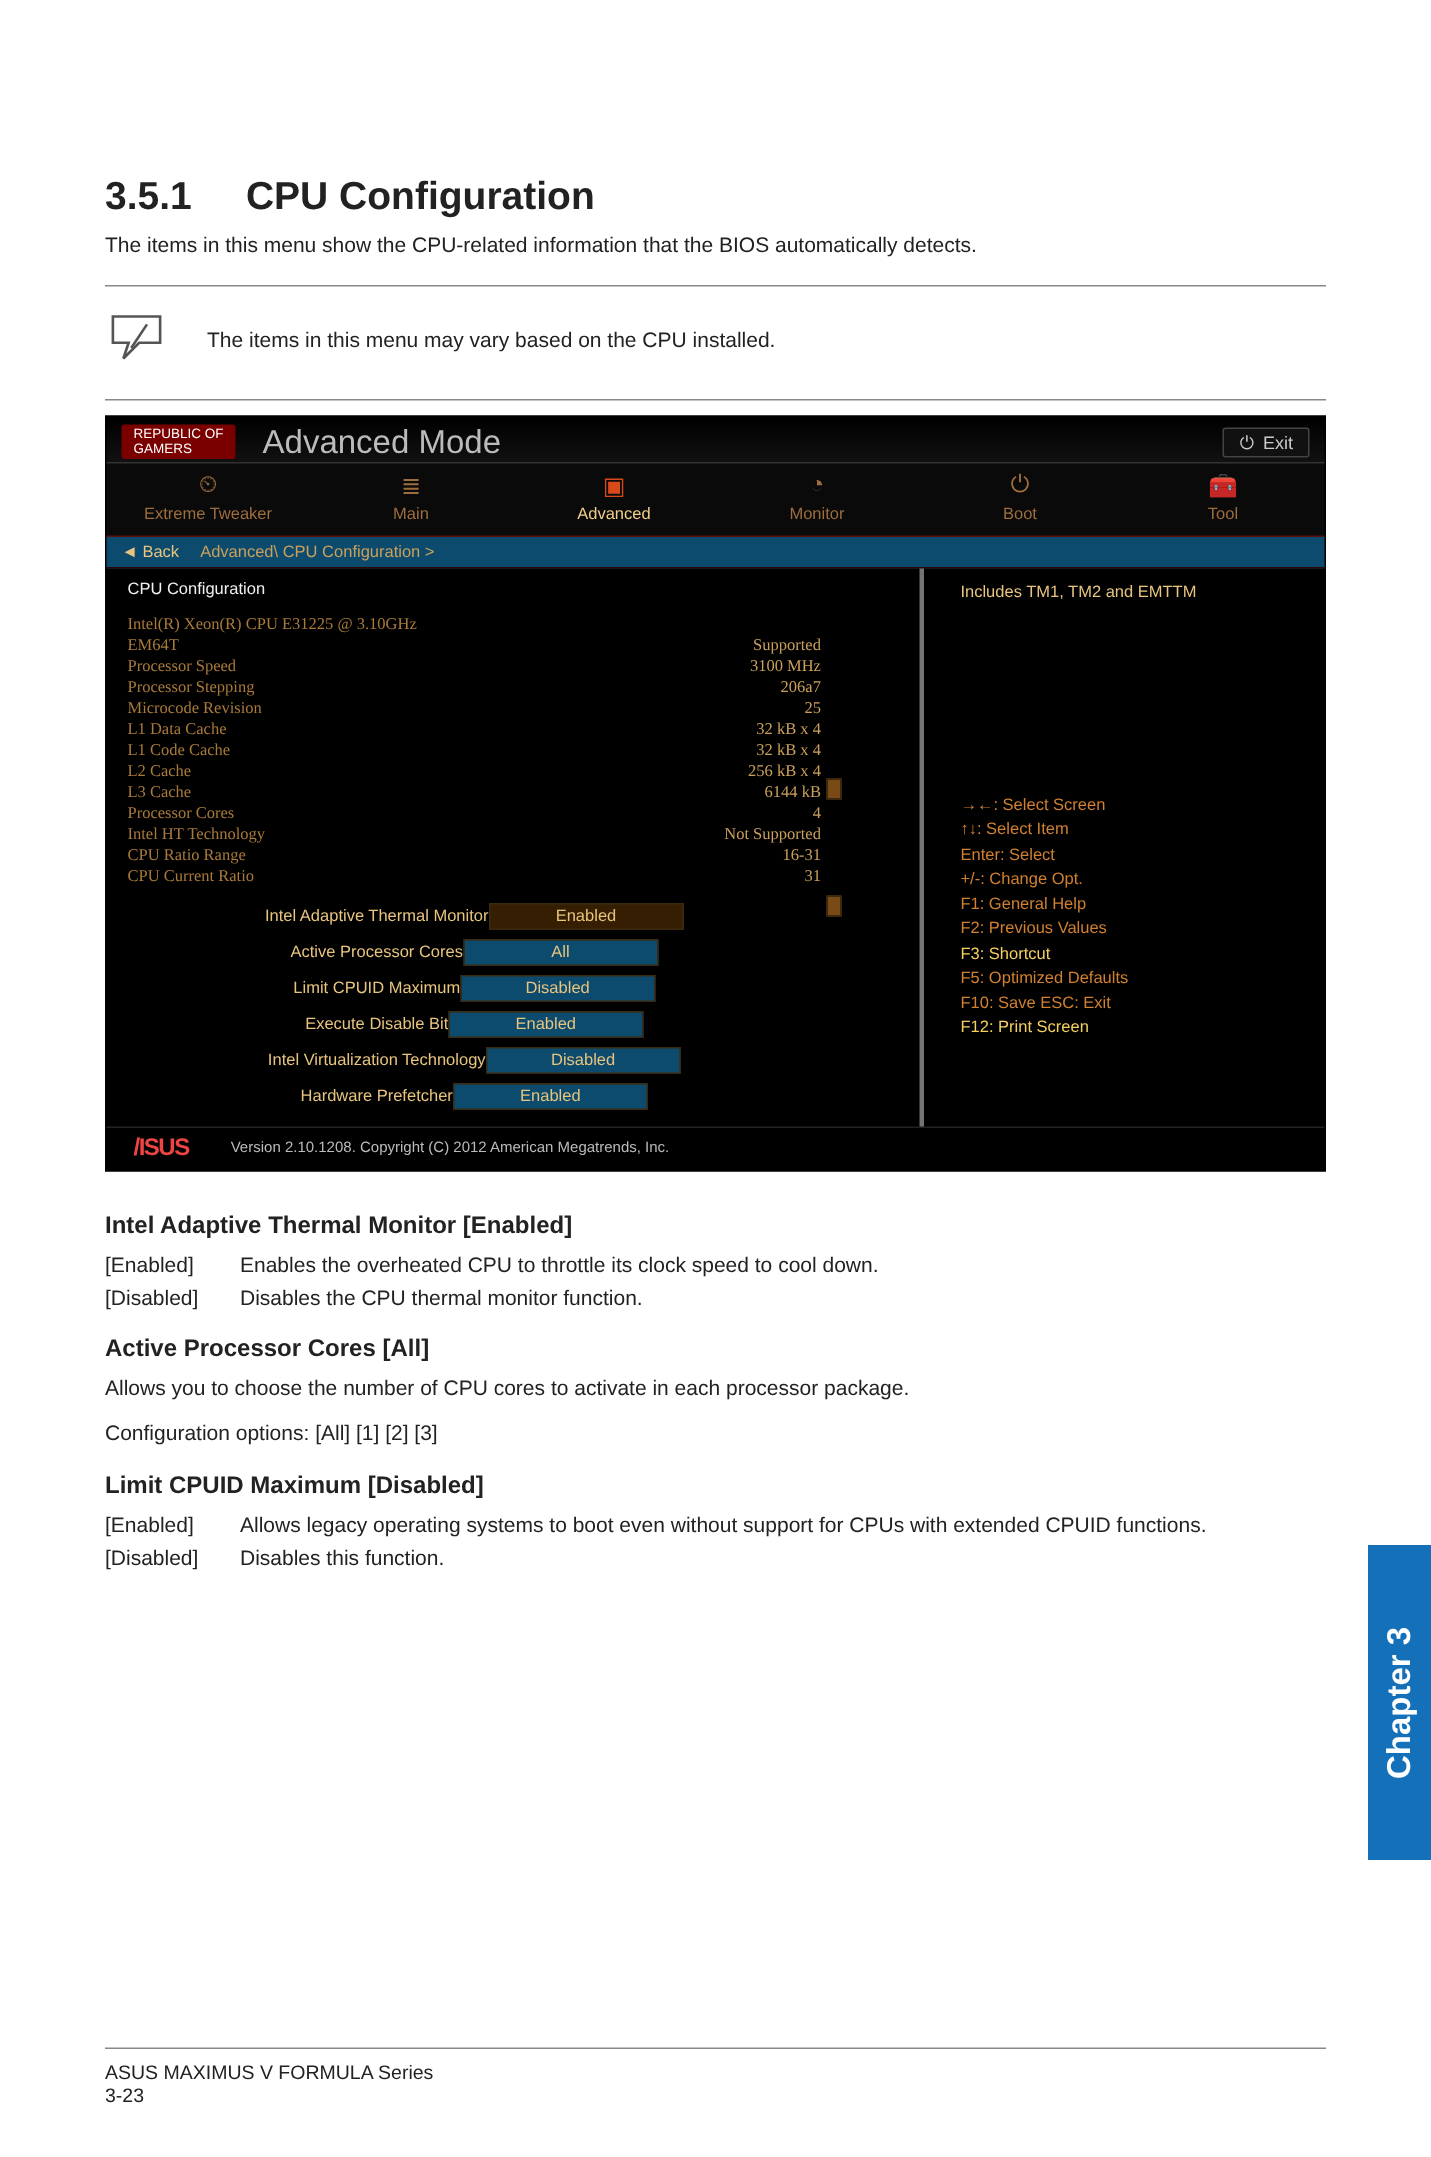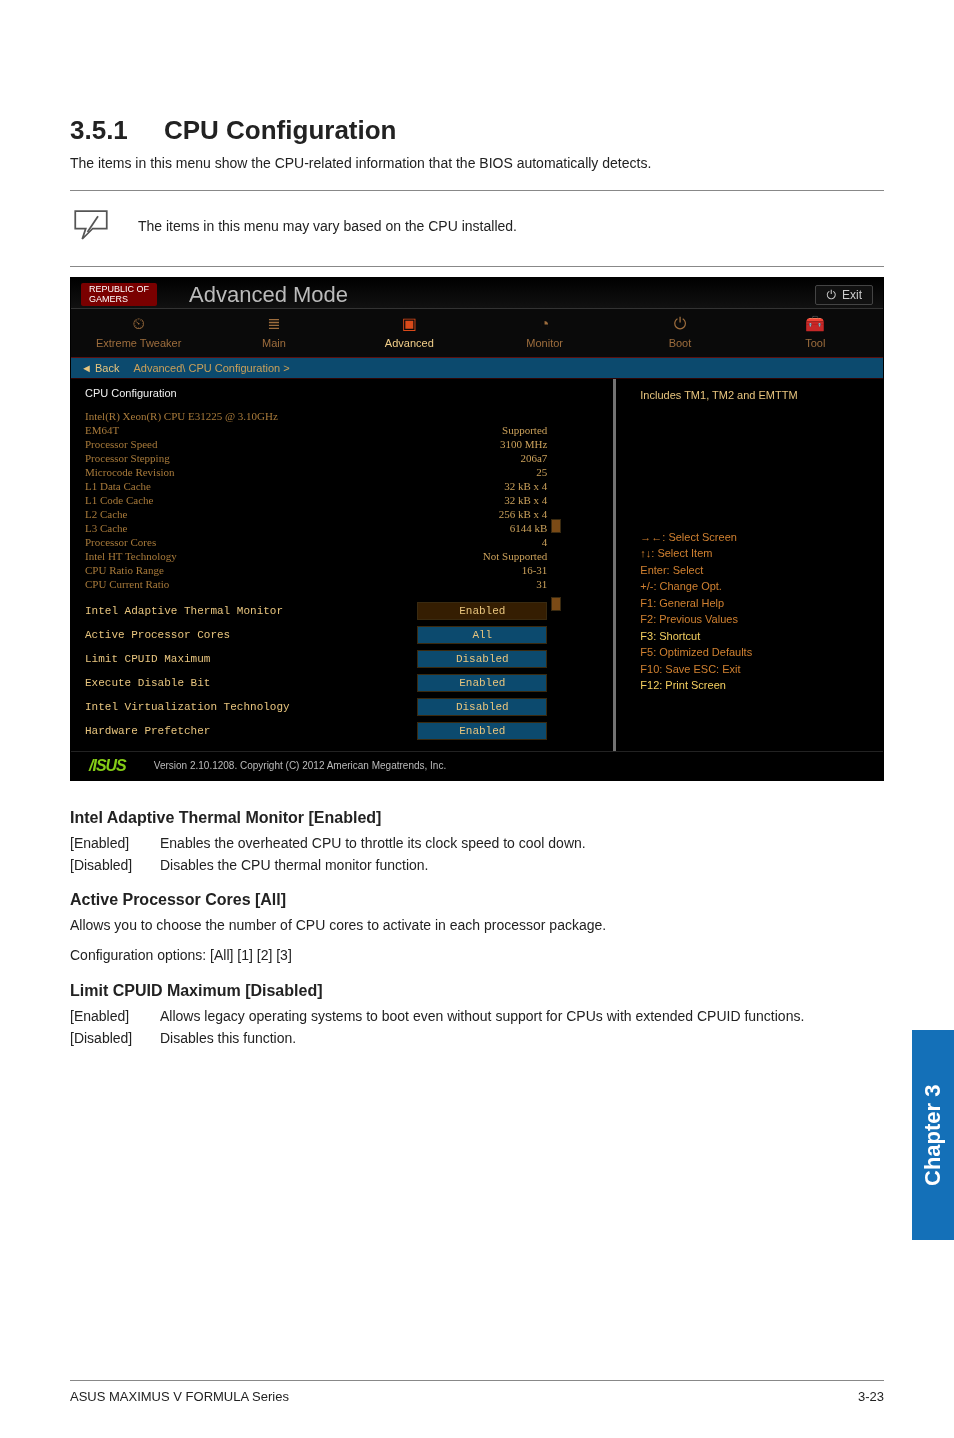--- a/index.html
+++ b/index.html
@@ -67,38 +67,38 @@
     border-bottom: 1px solid #2e0404;
   }
   .breadcrumb .back { color: #e8c57e; }
   .bios-body { display: flex; }
   .bios-main { flex: 2.1; padding: 8px 0 8px 14px; position: relative; }
   .bios-side { flex: 1; padding: 10px 14px 10px 24px; color: #d9b06a; border-left: 3px solid #737373; margin-left: 48px;}
   .cfg-title { color: #f0f0f0; margin-bottom: 10px; }
   .cfg-row { display: flex; justify-content: space-between; padding: 1px 18px 1px 0; color: #a87a3a; font-family: Liberation Serif, serif; }
   .cfg-row .v { color: #caa05a; text-align: right; }
   .opt-row {
-    display: flex; justify-content: space-between; align-items: center;
-    padding: 3px 18px 3px 0; color: #e8c57e; font-family: Liberation Mono, monospace;
+    display: flex; justify-content: center; align-items: center;
+    padding: 3px 18px 3px 0; color: #e8c57e;
   }
   .opt-row .optval {
     background: #0c4a6e; border: 1px solid #3a2a10; color: #e8c57e;
     min-width: 130px; text-align: center; padding: 2px 4px; font-size: 11px;
   }
   .opt-row.sel .optval { background: #351e02; }
   .scroll-knob { position: absolute; right: 4px; width: 10px; height: 14px; background:#7a4a16; border:1px solid #3a2a10;}
   .side-help { color: #e8c57e; font-size: 11px; margin-bottom: 18px; }
   .keys { color: #d08030; font-size: 11px; line-height: 1.5; }
   .keys .y { color: #f5d060; }
   .bios-footer {
     background: #000; color: #bbb; text-align: center; font-size: 10px;
     padding: 5px 0; border-top: 1px solid #222;
     display:flex; align-items:center; gap: 28px; padding-left: 18px;
   }
-  .asus-logo { font-weight: bold; font-style: italic; letter-spacing: -1px; font-size: 16px; color:#84cc16;}
+  .asus-logo { font-weight: bold; letter-spacing: -1px; font-size: 16px; color:#ef4444;}
   
   
   h3.sub { font-size: 16px; font-weight: bold; margin: 16px 0 6px 0; }
   .desc { margin: 4px 0 10px 0; line-height: 1.45; }
   .kv { display: flex; margin: 2px 0; line-height: 1.45; }
   .kv .k { width: 90px; flex-shrink: 0; }
   .kv .d { flex: 1; }
 
   
   .chapter-tab {
@@ -111,21 +111,21 @@
     writing-mode: vertical-rl;
     transform: rotate(180deg);
     font-size: 22px; font-weight: bold;
     border-radius: 0 0 0 0;
   }
 
   
   .page-footer {
     position: absolute; bottom: 34px; left: 70px; right: 70px;
     border-top: 1px solid #888; padding-top: 8px;
-    display: flex; justify-content: space-between; font-size: 13px; color: #222;
+    display: flex; justify-content: space-between; font-size: 13px; color: #222; flex-direction: column;
   }
 </style>
 </head>
 <body>
 
 <h2 class="section-title">
   <span>3.5.1</span>
   &nbsp;&nbsp;&nbsp;
   <span>CPU Configuration</span>
 </h2>
@@ -138,21 +138,21 @@
         <path d="M6 4 L42 4 L42 24 L26 24 L14 36 L18 24 L6 24 Z" fill="none" stroke="#555" stroke-width="2"></path>
         <path d="M32 10 L20 28" stroke="#555" stroke-width="2"></path>
       </svg>
   </span>
   <span class="note-text">The items in this menu may vary based on the CPU installed.</span>
 </div>
 <hr class="sep">
 
 <div class="bios">
   <div class="bios-topbar">
-    <div style="display:flex;align-items:center;gap:14px;">
+    <div style="display:flex;align-items:center;">
       <div class="rog-badge">
         <span>REPUBLIC OF</span>
         <span>GAMERS</span>
       </div>
       <div class="advmode">Advanced Mode</div>
     </div>
     <div class="exit-btn">
       <span>⏻</span>
       <span>Exit</span>
     </div>

